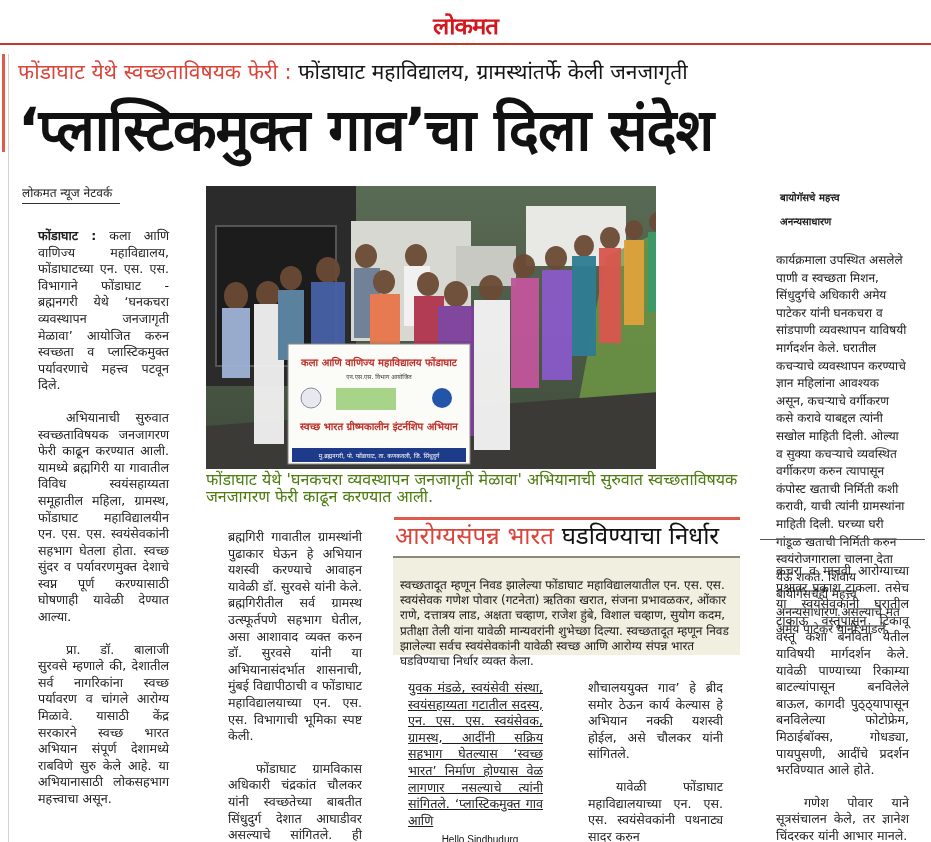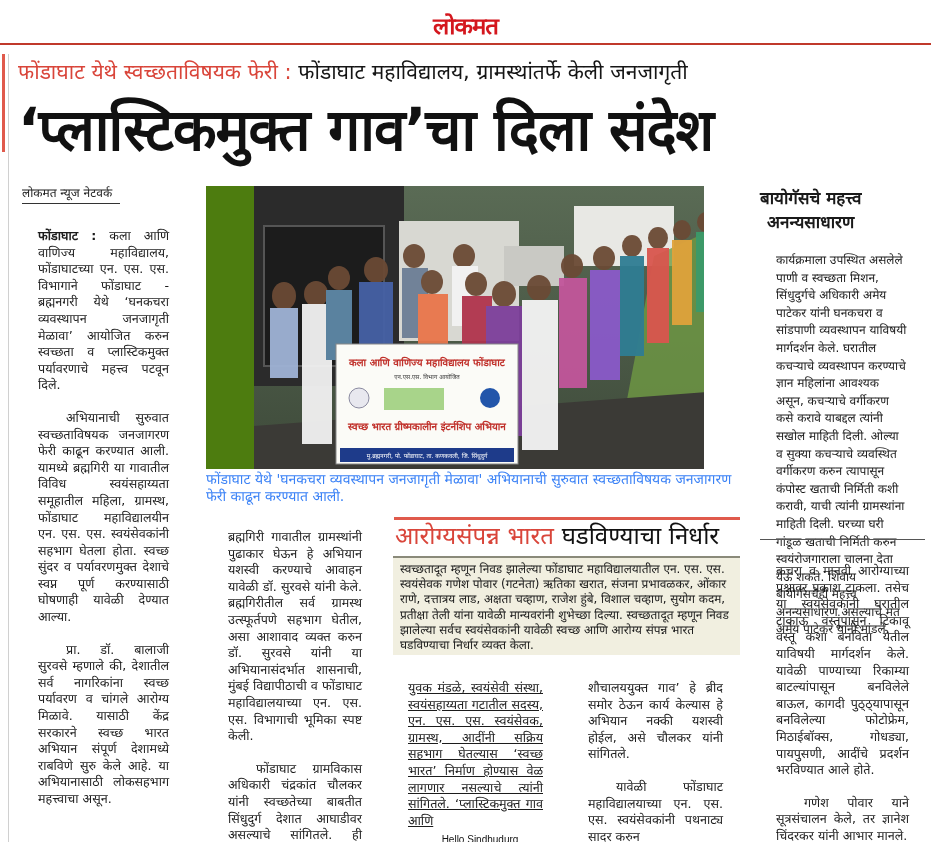--- a/index.html
+++ b/index.html
@@ -13,31 +13,31 @@
   .kicker .red{color:#d9453a;}
   .kicker .blk{color:#151515;}
   .headline{position:absolute;left:18px;top:92px;white-space:nowrap;font-family:"DejaVu Sans",sans-serif;font-weight:bold;font-size:58px;line-height:76px;color:#111;letter-spacing:-1px;transform:scaleX(0.98);transform-origin:left;}
   .col{position:absolute;font-size:12.6px;line-height:16.6px;text-align:justify;color:#1c1c1c;}
   .col p{margin:16px;}
   .col p.ind{text-indent:28px;}
   .byline{position:absolute;left:22px;top:184px;font-size:12px;color:#222;}
   .byline-rule{position:absolute;left:22px;top:203px;width:98px;height:1px;background:#333;}
   .col1{left:22px;top:212px;width:163px;}
   .col1 b{font-weight:bold;}
-  .photo{position:absolute;left:206px;top:186px;width:450px;height:283px;overflow:hidden;background:#4d7c0f;padding-left:48px;}
-  .caption{position:absolute;left:206px;top:471px;width:534px;font-size:14px;line-height:17px;color:#3b82f6;}
+  .photo{position:absolute;left:206px;top:186px;width:450px;height:283px;overflow:hidden;background:#c4b5fd;}
+  .caption{position:absolute;left:206px;top:471px;width:534px;font-size:16px;line-height:17px;color:#4d7c0f;}
   .col2{left:212px;top:513px;width:166px;}
   .box-rule{position:absolute;left:394px;top:517px;width:346px;height:3px;background:#e05a4c;}
   .box-head{position:absolute;left:395px;top:522px;white-space:nowrap;font-size:24px;line-height:28px;}
   .box-head .red{color:#d9453a;}
   .box-head .blk{color:#111;}
-  .box{position:absolute;left:393px;top:556px;width:347px;height:99px;background:#f1efe0;border-top:2px solid #8a8a7a;padding:4px 5px 0 7px;box-sizing:border-box;font-size:11.9px;line-height:15.2px;color:#1a1a1a;text-align:left;}
+  .box{position:absolute;left:393px;top:556px;width:347px;height:99px;background:#f1efe0;border-top:2px solid #8a8a7a;padding:20px 5px 0 7px;box-sizing:border-box;font-size:11.9px;line-height:15.2px;color:#1a1a1a;text-align:left;}
   .col3{left:392px;top:664px;width:167px;text-decoration:underline;}
   .col4{left:572px;top:664px;width:167px;}
-  .rhead{position:absolute;left:760px;top:186px;font-size:17px;line-height:24px;font-weight:bold;color:#1a1a1a;text-align:center;}
+  .rhead{position:absolute;left:780px;top:186px;font-size:10px;line-height:24px;font-weight:bold;color:#1a1a1a;}
   .col5{left:760px;top:236px;width:165px;font-size:12px;line-height:17.6px;text-align:left;}
   .col5-rule{position:absolute;left:760px;top:539px;width:165px;height:1px;background:#555;}
   .col6{left:760px;top:547px;width:165px;}
   .footer{position:absolute;left:380px;top:802px;width:200px;text-align:center;font-family:"Liberation Sans",sans-serif;font-size:10px;line-height:11.5px;color:#111;margin-top:32px;}
 </style>
 </head>
 <body>
 
 <div class="masthead">
   <div class="logo">लोकमत</div>

